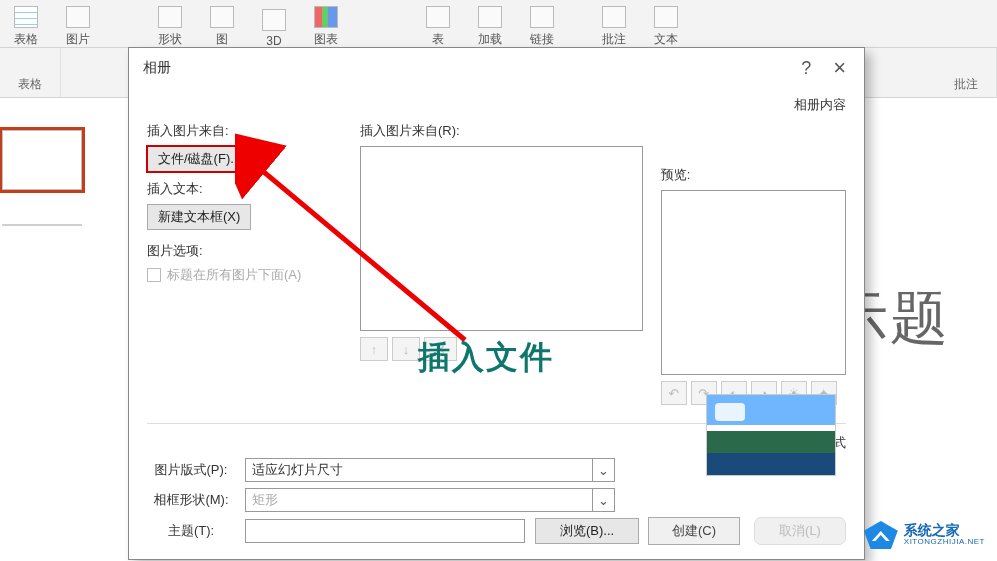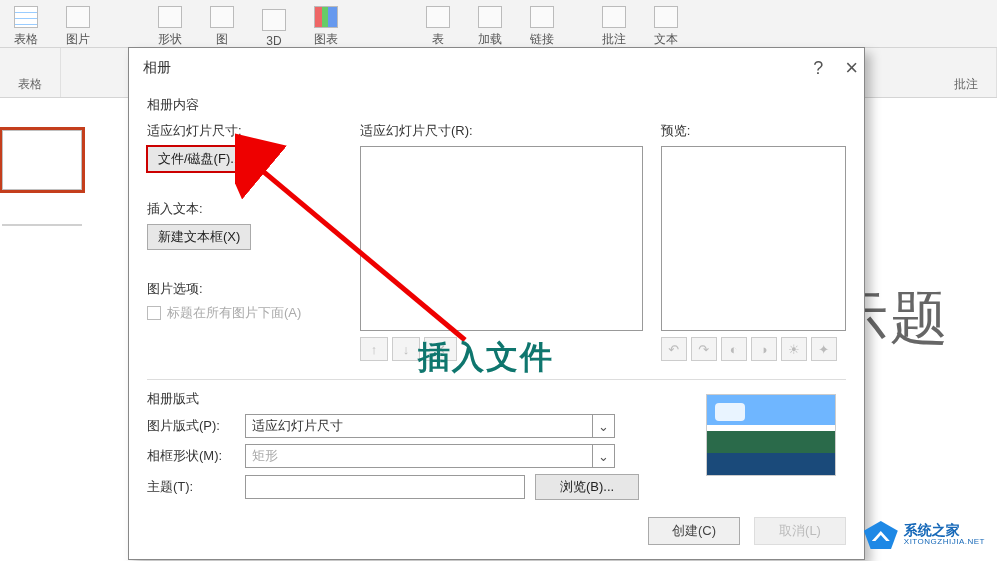--- a/index.html
+++ b/index.html
@@ -5,52 +5,52 @@
   * { box-sizing: border-box; margin: 0; padding: 0; }
   html, body { width: 997px; height: 561px; overflow: hidden; font-family: "Microsoft YaHei", "SimSun", sans-serif; font-size: 13px; background: #fff; }
   .ribbon { position: absolute; top: 0; left: 0; right: 0; height: 48px; background: #f3f3f3; border-bottom: 1px solid #d4d4d4; display: flex; align-items: flex-start; padding: 2px 0; }
   .ribbon-grouprow { position: absolute; top: 48px; left: 0; right: 0; height: 50px; background: #f3f3f3; border-bottom: 1px solid #d4d4d4; display: flex; }
   .ribbon-groupname { font-size: 12px; color: #666; padding: 28px 18px 0; border-right: 1px solid #e0e0e0; }
   .slide-thumb { position: absolute; left: 2px; top: 130px; width: 80px; height: 60px; background: #fff; border: 1px solid #c0c0c0; }
   .slide-thumb.active { outline: 3px solid #c43e1c; }
   .title-ph { position: absolute; left: 830px; top: 280px; font-size: 58px; color: #666; font-family: "Microsoft YaHei"; letter-spacing: 2px; }
 
   .dialog { position: absolute; left: 128px; top: 47px; width: 737px; height: 513px; background: #fff; border: 1px solid #888; box-shadow: 6px 6px 10px rgba(0,0,0,.25); }
-  .dlg-titlebar { height: 40px; display: flex; align-items: center; justify-content: space-between; padding: 0 6px 0 14px; }
+  .dlg-titlebar { height: 40px; display: flex; align-items: center; justify-content: space-between; padding: 0 18px 0 14px; }
   .dlg-title { font-size: 14px; color: #333; }
   .dlg-ctrls { display: flex; gap: 22px; align-items: center; font-size: 18px; color: #555; }
   .dlg-body { padding: 4px 18px 10px 18px; }
-  .group-label { font-size: 13px; color: #333; margin: 4px 0 6px; }
+  .group-label { font-size: 13px; color: #333; margin: 4px 0 6px; text-align: right; }
   .row { display: flex; gap: 18px; }
   .left-col { width: 200px; }
   .mid-col { width: 290px; }
-  .right-col { width: 190px; }
+  .right-col { width: 190px; margin-top: 44px; }
   .small-label { font-size: 13px; color: #333; margin: 2px 0 6px; }
   .btn { background: #e7e7e7; border: 1px solid #aaa; padding: 3px 10px; font-size: 13px; color: #222; display: inline-block; }
   .btn.highlight { outline: 2px solid #c00; outline-offset: -1px; }
   .listbox { border: 1px solid #999; background: #fff; }
   .listbox.mid { height: 185px; }
   .listbox.right { height: 185px; }
   .chkrow { display: flex; align-items: center; gap: 6px; margin: 4px 0; }
   .chk { width: 14px; height: 14px; border: 1px solid #bbb; background: #fff; flex: 0 0 14px; }
   .chk-label { font-size: 13px; color: #aaa; }
   .tools-row { display: flex; gap: 4px; margin-top: 6px; }
   .tool-btn, .tool-btn-sm { width: 28px; height: 24px; border: 1px solid #ccc; background: #f4f4f4; color: #bbb; display: flex; align-items: center; justify-content: center; font-size: 13px; }
   .tool-btn-sm { width: 26px; }
   .sep { height: 1px; background: #ddd; margin: 18px 0 10px; }
   .form-row { display: flex; align-items: center; gap: 10px; margin: 6px 0; }
-  .form-lbl { width: 88px; font-size: 13px; color: #333; }
+  .form-lbl { width: 88px; font-size: 13px; color: #333; text-align: center; }
   .combo { flex: 1; height: 24px; border: 1px solid #999; background: #fff; display: flex; align-items: center; padding: 0 6px; font-size: 13px; color: #333; position: relative; max-width: 370px; }
   .combo .caret { position: absolute; right: 0; top: 0; bottom: 0; width: 22px; border-left: 1px solid #999; display: flex; align-items: center; justify-content: center; color: #555; }
   .theme-input { flex: 1; height: 24px; border: 1px solid #999; background: #fff; max-width: 280px; }
   .preview-img { position: absolute; right: 28px; top: 346px; width: 130px; height: 82px; background: linear-gradient(#6fb6ff 0 38%, #fff 38% 45%, #2a6a4a 45% 72%, #1a4a7a 72% 100%); border: 1px solid #ccc; }
   .preview-img::before { content:""; position:absolute; left:8px; top:8px; width:30px; height:18px; background:#fff; border-radius:4px; opacity:.85; }
   .dlg-footer { position: absolute; left: 0; right: 0; bottom: 0; padding: 10px 18px 14px; display: flex; justify-content: flex-end; gap: 14px; }
   .footer-btn { width: 92px; height: 28px; border: 1px solid #aaa; background: #f0f0f0; font-size: 13px; color: #444; display:flex; align-items:center; justify-content:center; }
-  .footer-btn.ghost { color: #bbb; border-color: #ddd; }
+  .footer-btn.ghost { color: #bbb; border-color: #ddd; border-radius: 7px; }
 
   .annotation-text { position: absolute; left: 418px; top: 336px; font-size: 32px; color: #0f766e; font-weight: bold; letter-spacing: 2px; pointer-events: none; }
   .arrow-svg { position: absolute; left: 235px; top: 115px; width: 370px; height: 250px; pointer-events: none; }
 
   .watermark { position: absolute; right: 12px; bottom: 12px; display: flex; align-items: center; gap: 6px; }
   .wm-icon { width: 34px; height: 28px; background: #1e88e5; clip-path: polygon(50% 0, 100% 35%, 80% 100%, 20% 100%, 0 35%); position: relative; }
   .wm-icon::after { content:""; position:absolute; left:8px; top:10px; width:18px; height:10px; background:#fff; clip-path: polygon(0 100%, 50% 0, 100% 100%, 80% 100%, 50% 40%, 20% 100%); }
   .wm-text { display:flex; flex-direction:column; line-height:1.1; }
   .wm-zh { font-size: 14px; font-weight: bold; color: #1668b8; }
   .wm-en { font-size: 8px; color: #1668b8; letter-spacing: .5px; }
@@ -129,33 +129,33 @@
       <span>?</span>
       <span style="font-size:22px">×</span>
     </div>
   </div>
 
   <div class="dlg-body">
     <div class="group-label">相册内容</div>
 
     <div class="row">
       <div class="left-col">
-        <div class="small-label">适应幻灯片尺寸:</div>
+        <div class="small-label">插入图片来自:</div>
         <div class="btn highlight">文件/磁盘(F)...</div>
-        <div class="small-label" style="margin-top:28px">插入文本:</div>
+        <div class="small-label" style="margin-top:8px">插入文本:</div>
         <div class="btn">新建文本框(X)</div>
-        <div class="small-label" style="margin-top:30px">图片选项:</div>
+        <div class="small-label" style="margin-top:12px">图片选项:</div>
         <div class="chkrow">
           <div class="chk"></div>
           <div class="chk-label">标题在所有图片下面(A)</div>
         </div>
       </div>
 
       <div class="mid-col">
-        <div class="small-label">适应幻灯片尺寸(R):</div>
+        <div class="small-label">插入图片来自(R):</div>
         <div class="listbox mid"></div>
         <div class="tools-row">
           <div class="tool-btn">↑</div>
           <div class="tool-btn">↓</div>
           <div class="tool-btn" style="width:auto;padding:0 10px">✕</div>
         </div>
       </div>
 
       <div class="right-col">
         <div class="small-label">预览:</div>

